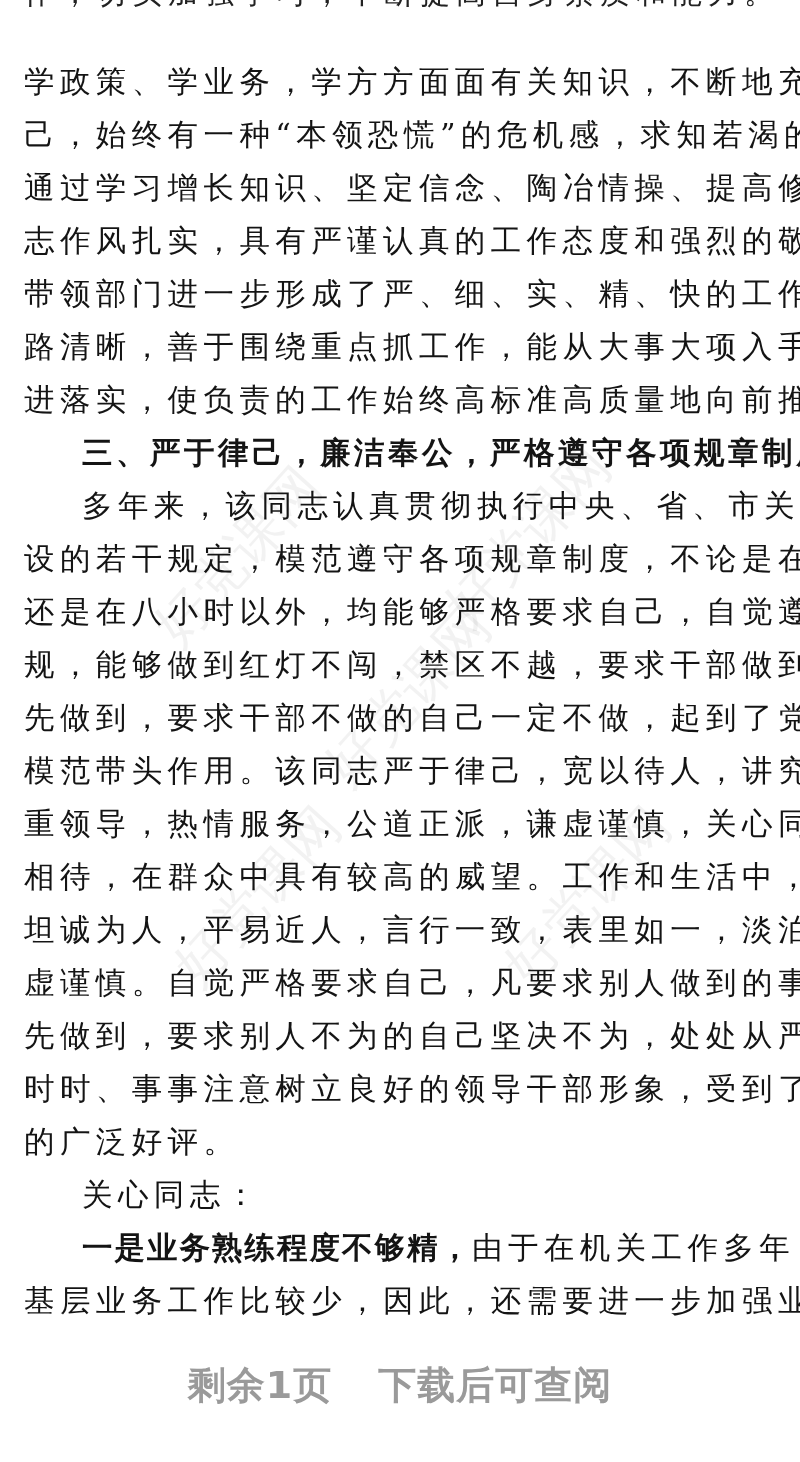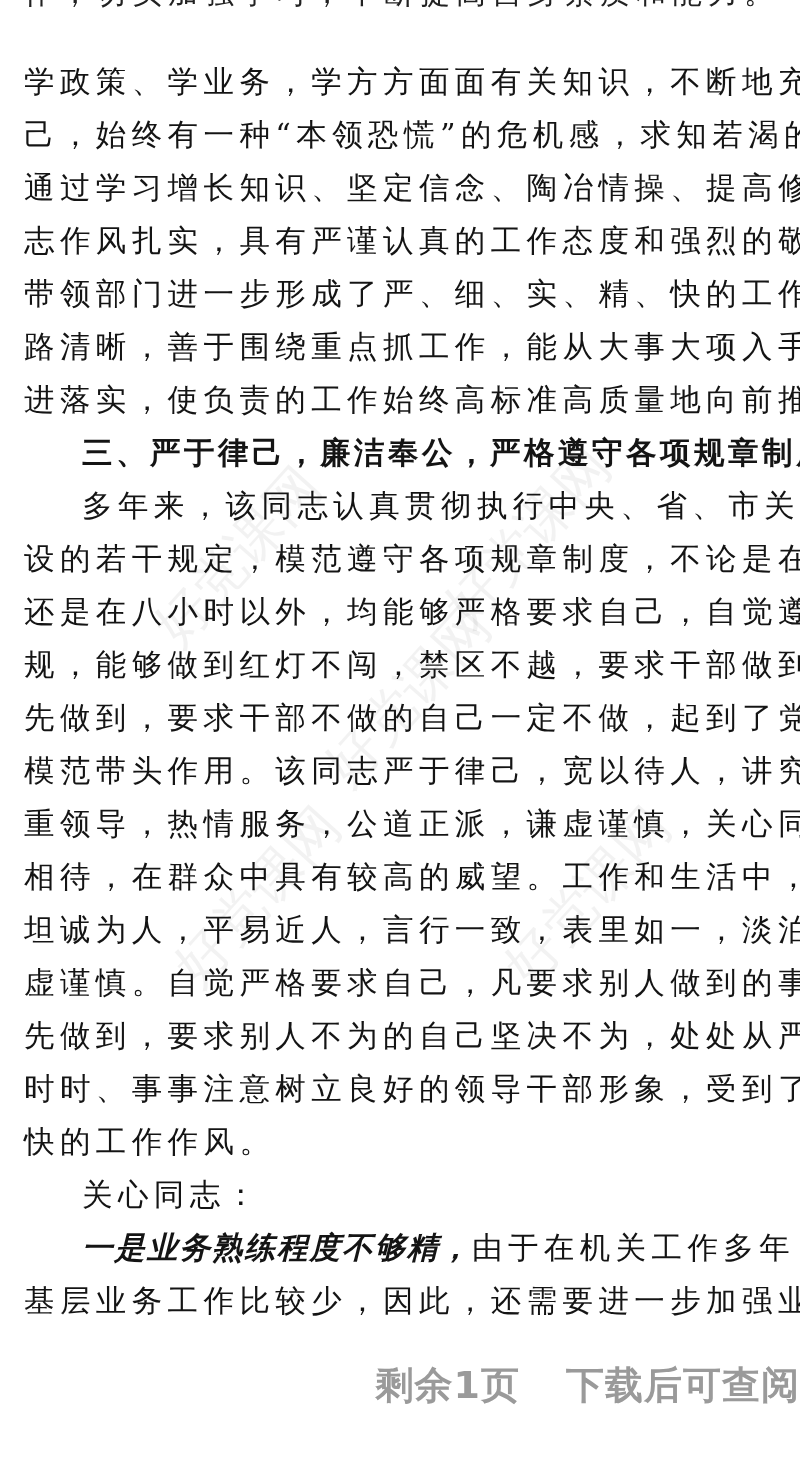--- a/index.html
+++ b/index.html
@@ -7,25 +7,25 @@
          font-family: "DejaVu Serif", "Liberation Serif", serif; color: #111; }
   .page { position: absolute; left: 0; top: 0; width: 800px; height: 1462px; }
   .cut-line { position: absolute; left: 24px; top: -22px; width: 760px; height: 30px;
               font-size: 30px; line-height: 30px; white-space: nowrap; overflow: hidden; color:#222; letter-spacing: 6px; }
   .body-text { position: absolute; left: 24px; top: 55px; width: 756px; }
   .line { height: 53px; line-height: 53px; font-size: 30.5px; white-space: nowrap;
           letter-spacing: 5.4px; text-align: justify; text-align-last: justify; color: #141414; }
   .line.indent { padding-left: 58px; box-sizing: border-box; }
   .line.last { text-align-last: left; }
   .heading { font-weight: bold; font-family: "DejaVu Sans", "Liberation Sans", sans-serif; letter-spacing: 3.5px; }
-  .bold { font-weight: bold; font-family: "DejaVu Sans", "Liberation Sans", sans-serif; letter-spacing: 2px; font-style: italic; }
+  .bold { font-weight: bold; font-family: "DejaVu Sans", "Liberation Sans", sans-serif; letter-spacing: 2px; }
   .watermark { position: absolute; font-size: 54px; color: rgba(0,0,0,0.05);
                transform: rotate(-48deg); white-space: nowrap; font-family: "DejaVu Sans", sans-serif; }
   .footer { position: absolute; left: 0; width: 800px; top: 1352px; height: 66px;
-            text-align: right; font-family: "DejaVu Sans", "Liberation Sans", sans-serif;
+            text-align: center; font-family: "DejaVu Sans", "Liberation Sans", sans-serif;
             font-weight: bold; font-size: 38px; color: #9a9a9a; line-height: 66px; letter-spacing: 1px; }
   .footer .gap { display: inline-block; width: 46px; }
 </style>
 </head>
 <body>
 
 <div class="page">
 
   <div class="cut-line">作，切实加强学习，不断提高自身素质和能力。认真</div>
 
@@ -49,21 +49,21 @@
     <div class="line">还是在八小时以外，均能够严格要求自己，自觉遵守法律法</div>
     <div class="line">规，能够做到红灯不闯，禁区不越，要求干部做到的自己首</div>
     <div class="line">先做到，要求干部不做的自己一定不做，起到了党员干部的</div>
     <div class="line">模范带头作用。该同志严于律己，宽以待人，讲究团结，尊</div>
     <div class="line">重领导，热情服务，公道正派，谦虚谨慎，关心同志，以诚</div>
     <div class="line">相待，在群众中具有较高的威望。工作和生活中，始终做到</div>
     <div class="line">坦诚为人，平易近人，言行一致，表里如一，淡泊名利，谦</div>
     <div class="line">虚谨慎。自觉严格要求自己，凡要求别人做到的事情自己首</div>
     <div class="line">先做到，要求别人不为的自己坚决不为，处处从严要求自己，</div>
     <div class="line">时时、事事注意树立良好的领导干部形象，受到了干部群众</div>
-    <div class="line last">快的工作作风。</div>
+    <div class="line last">的广泛好评。</div>
     <div class="line indent last">关心同志：</div>
     <div class="line indent"><span class="bold">一是业务熟练程度不够精，</span><span>由于在机关工作多年，接触</span></div>
     <div class="line">基层业务工作比较少，因此，还需要进一步加强业务知识的</div>
   </div>
 
   <div class="footer">
     <span>剩余1页</span><span class="gap"></span><span>下载后可查阅</span>
   </div>
 </div>
 

